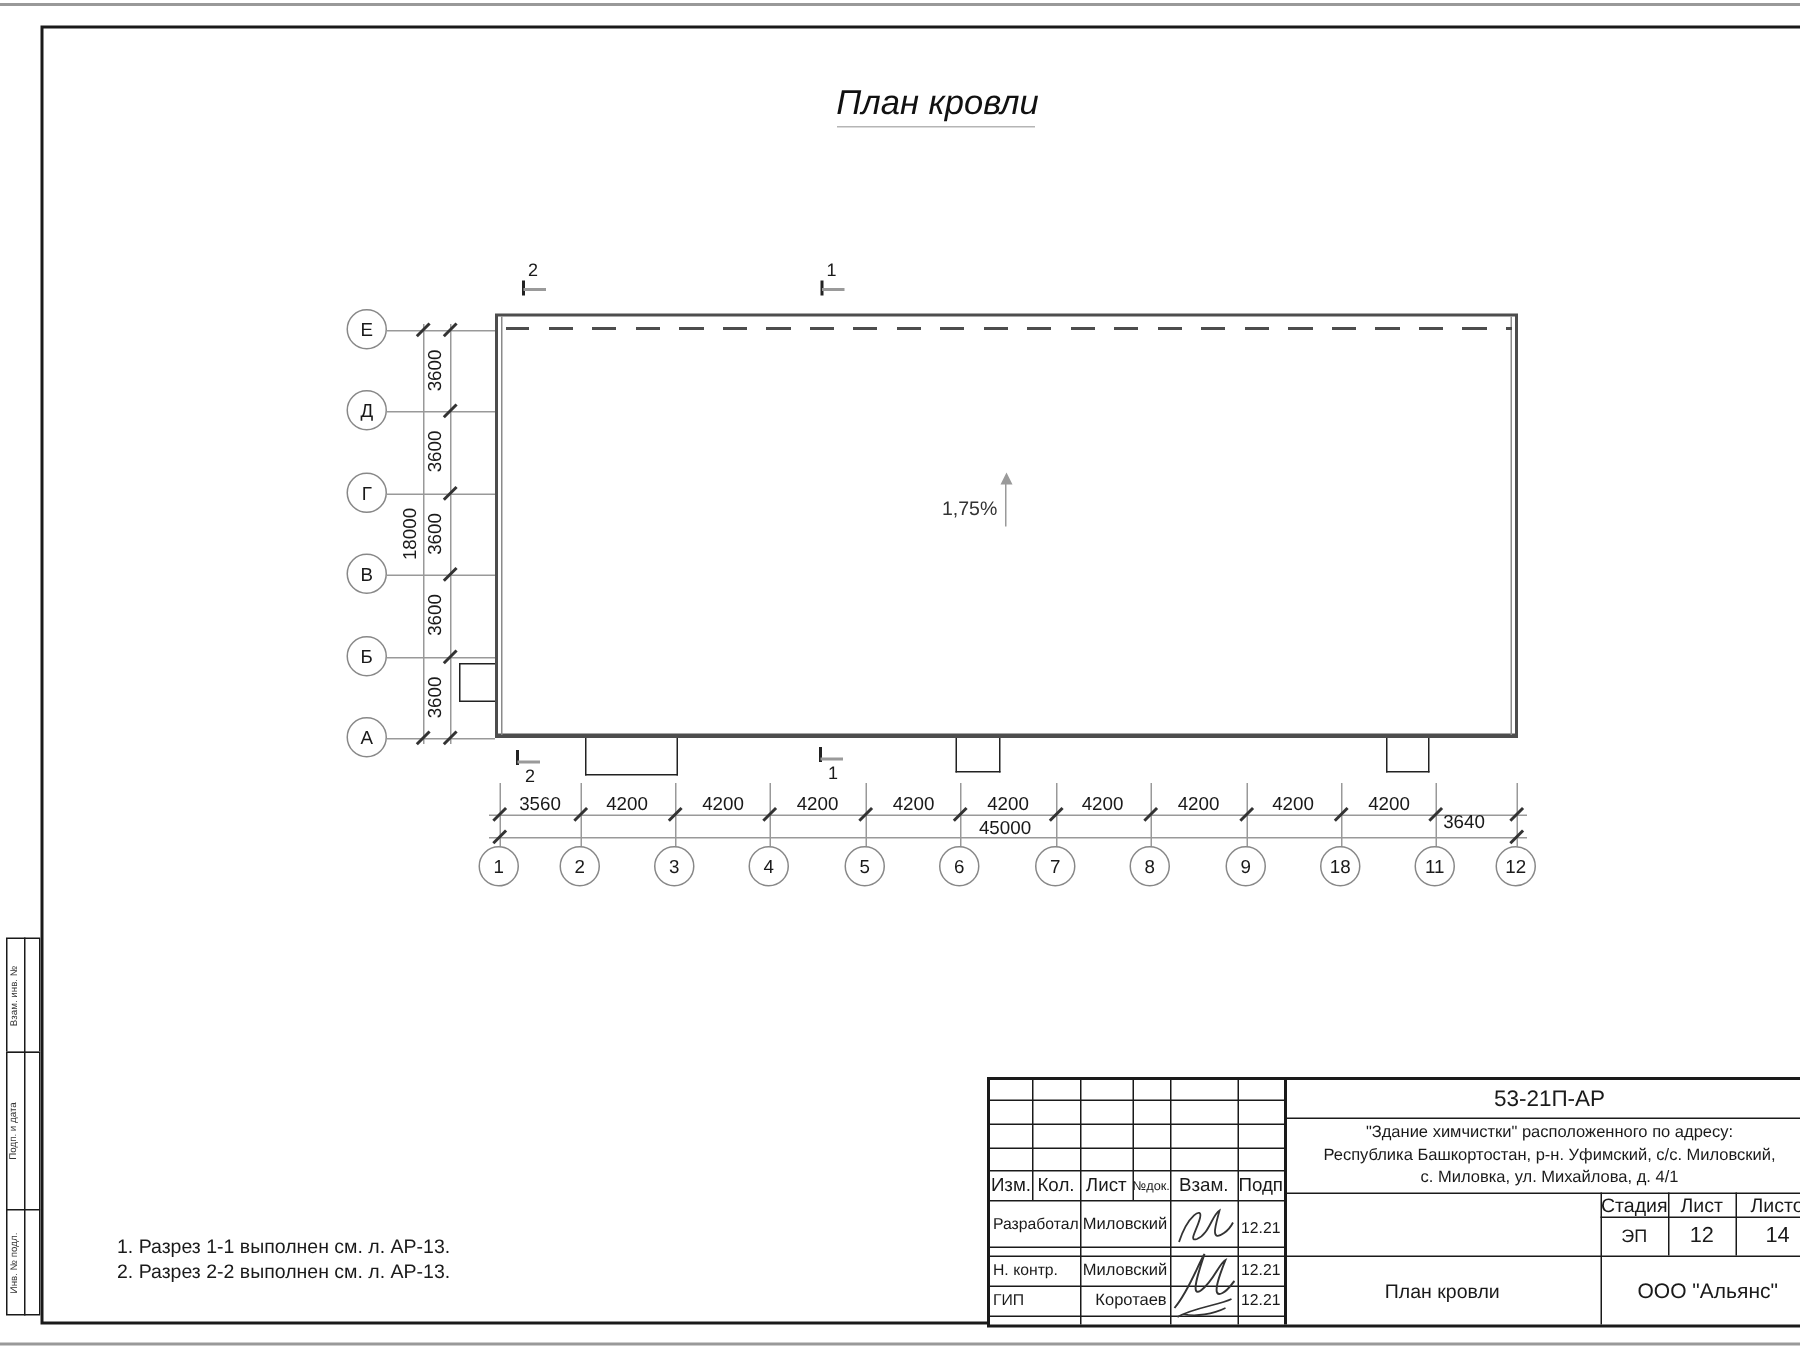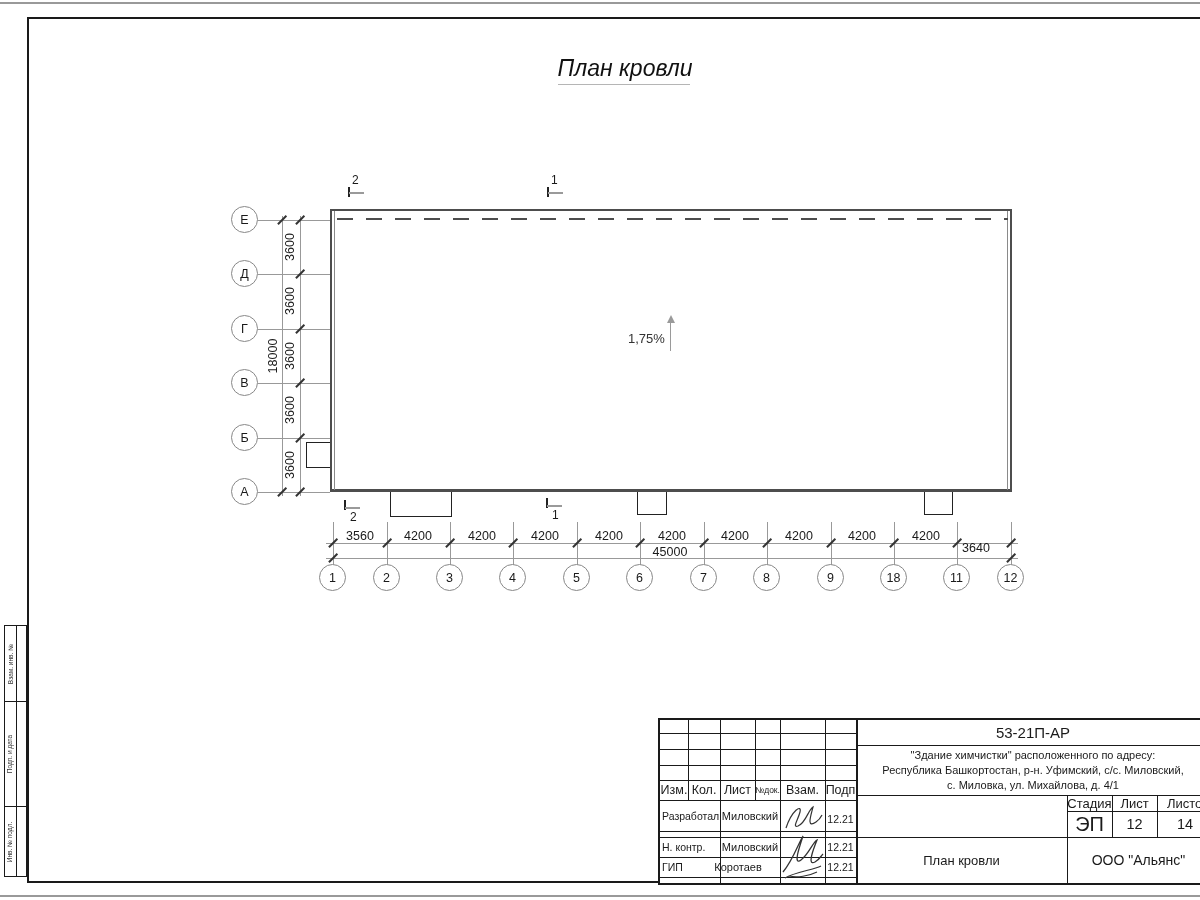--- a/index.html
+++ b/index.html
@@ -192,20 +192,24 @@
   <div class="circle" data-name="axis-col-10" style="left:880px;top:564px;">
       <span data-name="axis-col-label">18</span>
     </div>
   <div class="circle" data-name="axis-col-11" style="left:943px;top:564px;">
       <span data-name="axis-col-label">11</span>
     </div>
   <div class="circle" data-name="axis-col-12" style="left:997px;top:564px;">
       <span data-name="axis-col-label">12</span>
     </div>
 
+  <div class="abs" data-name="notes" style="left:78px;top:822px;font-size:13px;line-height:17px;">
+    <div data-name="note-line">1. Разрез 1-1 выполнен см. л. АР-13.</div>
+    <div data-name="note-line">2. Разрез 2-2 выполнен см. л. АР-13.</div>
+  </div>
 
   <div class="stampbox" data-name="stamp-box-vzam" style="left:4px;top:625px;width:23px;height:77px;"></div>
   <div class="stampbox" data-name="stamp-box-podp" style="left:4px;top:701px;width:23px;height:106px;"></div>
   <div class="stampbox" data-name="stamp-box-inv" style="left:4px;top:806px;width:23px;height:71px;"></div>
   <div class="tbl-line-v" data-name="stamp-inner-line" style="left:16px;top:625px;height:252px;"></div>
   <div class="stamplab" data-name="stamp-label-vzam" style="left:-28px;top:658px;width:77px;">Взам. инв. №</div>
   <div class="stamplab" data-name="stamp-label-podp" style="left:-43px;top:748px;width:105px;">Подп. и дата</div>
   <div class="stamplab" data-name="stamp-label-inv" style="left:-25px;top:836px;width:70px;">Инв. № подл.</div>
 
   <div class="abs" data-name="title-block" style="left:658px;top:718px;width:552px;height:167px;border:2px solid #1a1a1a;box-sizing:border-box;background:#fff;">
@@ -244,42 +248,42 @@
 
     <div class="cell" data-name="tb-role-razrabotal" style="left:2px;top:84px;width:58px;height:24px;font-size:10.5px;justify-content:flex-start;">Разработал</div>
     <div class="cell" data-name="tb-name-domracheva" style="left:60px;top:84px;width:60px;height:24px;font-size:11px;">Миловский</div>
     <div class="cell" data-name="tb-date-1" style="left:165px;top:88px;width:31px;height:22px;font-size:10.5px;">12.21</div>
 
     <div class="cell" data-name="tb-role-nkontr" style="left:2px;top:117px;width:58px;height:20px;font-size:10.5px;justify-content:flex-start;">Н. контр.</div>
     <div class="cell" data-name="tb-name-dvoeglazov" style="left:60px;top:117px;width:60px;height:20px;font-size:11px;">Миловский</div>
     <div class="cell" data-name="tb-date-2" style="left:165px;top:117px;width:31px;height:20px;font-size:10.5px;">12.21</div>
 
     <div class="cell" data-name="tb-role-gip" style="left:2px;top:137px;width:58px;height:20px;font-size:10.5px;justify-content:flex-start;">ГИП</div>
-    <div class="cell" data-name="tb-name-korotaev" style="left:48px;top:137px;width:60px;height:20px;font-size:11px;">Коротаев</div>
+    <div class="cell" data-name="tb-name-korotaev" style="left:64px;top:137px;width:60px;height:20px;font-size:11px;">Коротаев</div>
     <div class="cell" data-name="tb-date-3" style="left:165px;top:137px;width:31px;height:20px;font-size:10.5px;">12.21</div>
 
     <svg data-name="signature-domracheva" class="abs" style="left:122px;top:82px;" width="42" height="32" viewBox="0 0 42 32">
       <path d="M4 26 C10 8 20 2 18 10 C16 18 10 26 16 24 C24 21 26 8 31 5 C29 13 24 27 34 20 C37 18 39 15 40 13" stroke="#333" fill="none" stroke-width="1.2"></path>
     </svg>
     <svg data-name="signature-korotaev-dvoeglazov" class="abs" style="left:119px;top:112px;" width="46" height="48" viewBox="0 0 46 48">
       <path d="M4 40 C14 28 20 10 24 4 C20 16 14 34 22 28 C30 22 34 10 38 8 C34 18 28 34 36 30 C40 28 42 24 44 22" stroke="#333" fill="none" stroke-width="1.3"></path>
       <path d="M6 46 C16 40 34 38 42 34 M10 44 C18 46 30 44 38 40" stroke="#333" fill="none" stroke-width="1.1"></path>
     </svg>
 
     <div class="cell" data-name="tb-doc-number" style="left:196px;top:0;width:354px;height:25px;font-size:15px;">53-21П-АР</div>
     <div class="abs" data-name="tb-address" style="left:196px;top:28px;width:354px;text-align:center;font-size:11px;line-height:15px;">
       <div data-name="tb-address-line">"Здание химчистки" расположенного по адресу:</div>
       <div data-name="tb-address-line">Республика Башкортостан, р-н. Уфимский, с/с. Миловский,</div>
       <div data-name="tb-address-line">с. Миловка, ул. Михайлова, д. 4/1</div>
     </div>
 
     <div class="cell" data-name="tb-stage-label" style="left:407px;top:75px;width:45px;height:16px;font-size:13px;">Стадия</div>
     <div class="cell" data-name="tb-sheet-label" style="left:452px;top:75px;width:45px;height:16px;font-size:13px;">Лист</div>
     <div class="cell" data-name="tb-sheets-label" style="left:497px;top:75px;width:53px;height:16px;font-size:13px;justify-content:flex-start;padding-left:10px;">Листов</div>
-    <div class="cell" data-name="tb-stage-value" style="left:407px;top:91px;width:45px;height:26px;font-size:20px;">ЭП</div>
+    <div class="cell" data-name="tb-stage-value" style="left:407px;top:91px;width:45px;height:26px;font-size:12px;">ЭП</div>
     <div class="cell" data-name="tb-sheet-value" style="left:452px;top:91px;width:45px;height:26px;font-size:14.5px;">12</div>
     <div class="cell" data-name="tb-sheets-value" style="left:497px;top:91px;width:53px;height:26px;font-size:14.5px;justify-content:flex-start;padding-left:20px;">14</div>
 
     <div class="cell" data-name="tb-drawing-title" style="left:196px;top:117px;width:211px;height:46px;font-size:13px;">План кровли</div>
     <div class="cell" data-name="tb-company" style="left:407px;top:117px;width:143px;height:46px;font-size:14px;">ООО "Альянс"</div>
   </div>
 
 </div>
 
 </body></html>

